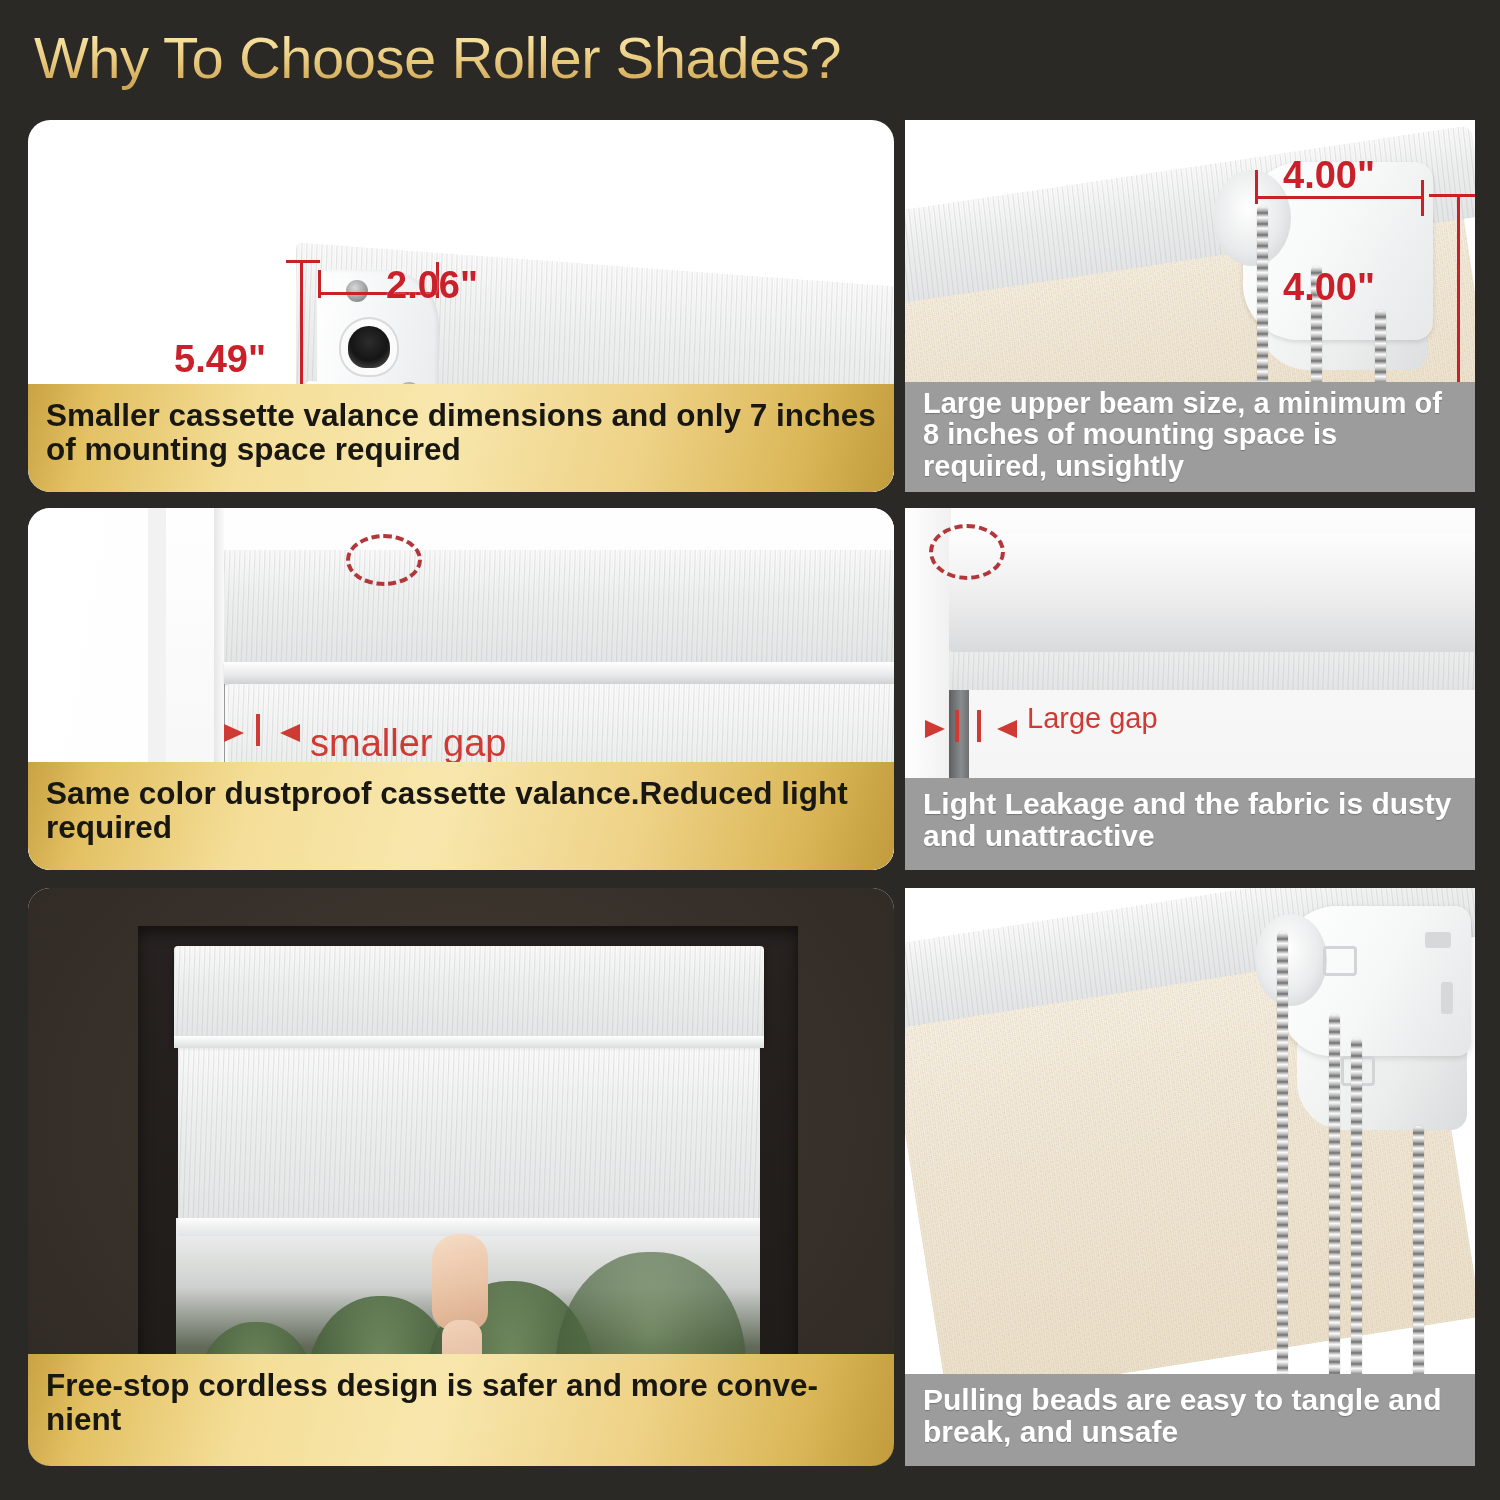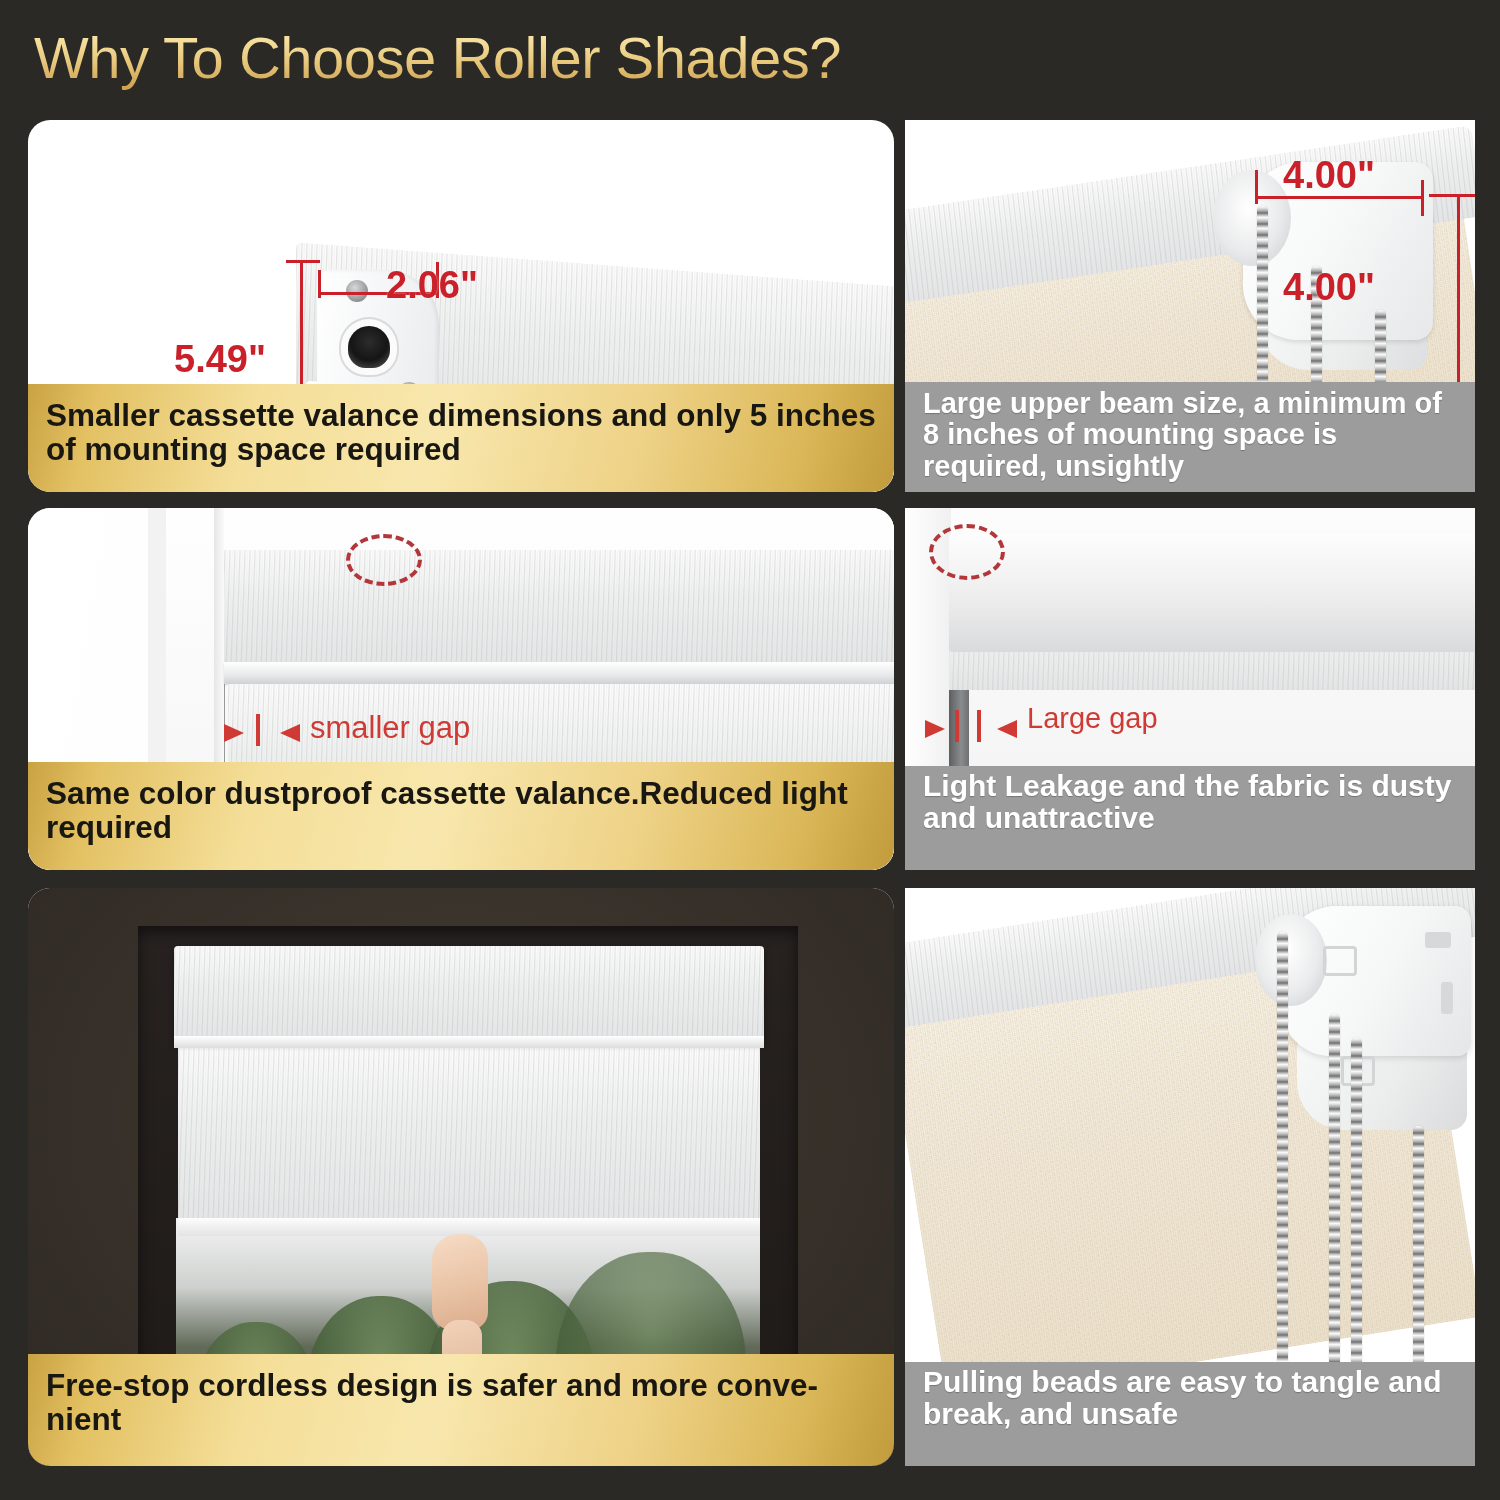--- a/index.html
+++ b/index.html
@@ -80,22 +80,22 @@
     color: #191712;
     font-size: 31.5px;
     border-radius: 0 0 22px 22px;
     height: 108px;
     padding-top: 14px;
   }
   .caption.gray {
     background: #9c9c9c;
     color: #ffffff;
     font-size: 30px;
-    height: 104px;
-    padding-top: 4px;
+    height: 92px;
+    padding-top: 10px;
     text-shadow: 0 1px 1px rgba(0,0,0,.25);
   }
   .caption.gray.three { font-size: 29px; height: 110px; padding-top: 6px; }
   .caption.gold.tall  { height: 112px; }
 
   
   .fabric-white {
     background:
       repeating-linear-gradient(92deg,
         rgba(255,255,255,0) 0px, rgba(190,190,190,.42) 1px,
@@ -465,21 +465,21 @@
       <div class="dim-line dim-h" style="left:292px; top:172px; width:118px;"></div>
       <div class="tick" style="left:290px; top:150px; width:3px; height:28px;"></div>
       <div class="tick" style="left:408px; top:142px; width:3px; height:36px;"></div>
       <div class="dim-text" style="left:358px; top:144px; font-size:38px;">2.06"</div>
 
       <div class="dim-line dim-v" style="left:272px; top:140px; height:218px;"></div>
       <div class="tick" style="left:258px; top:140px; width:34px; height:3px;"></div>
       <div class="tick" style="left:258px; top:356px; width:34px; height:3px;"></div>
       <div class="dim-text" style="left:146px; top:218px; font-size:38px;">5.49"</div>
     </div>
-    <div class="caption gold">Smaller cassette valance dimensions and only 5 inches of mounting space required</div>
+    <div class="caption gold">Smaller cassette valance dimensions and only 7 inches of mounting space required</div>
   </div>
 
   <div class="panel right r1" id="p2">
     <div class="photo">
       <div class="beam-fabric fabric-cream"></div>
       <div class="beam-roll fabric-white"></div>
       <div class="roll-end"></div>
       <div class="bracket2"></div>
       <div class="bracket"></div>
 
@@ -507,21 +507,21 @@
       <div class="frame-inner-edge"></div>
       <div class="shade-top fabric-white"></div>
       <div class="rail"></div>
       <div class="shade-bot fabric-white"></div>
 
       <div class="dashed-ellipse" style="left:318px; top:26px; width:76px; height:52px;"></div>
 
       <div class="arrow-r" style="left:196px; top:216px;"></div>
       <div class="gapbar" style="left:228px; top:206px; height:32px;"></div>
       <div class="arrow-l" style="left:252px; top:216px;"></div>
-      <div class="annot-red" style="left:282px; top:202px; font-size:31px;">smaller gap</div>
+      <div class="annot-red" style="left:282px; top:214px; font-size:38px;">smaller gap</div>
     </div>
     <div class="caption gold">Same color dustproof cassette valance.Reduced light required</div>
   </div>
 
   <div class="panel right r2" id="p4">
     <div class="photo">
       <div class="bg"></div>
       <div class="wall-left"></div>
       <div class="darkgap"></div>
       <div class="tanwall fabric-tan"></div>

